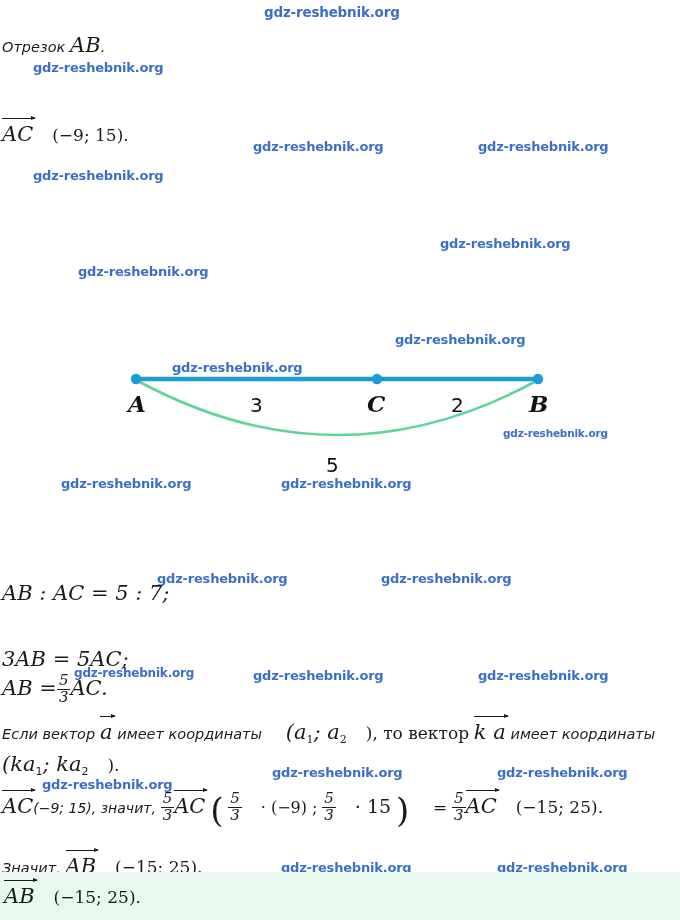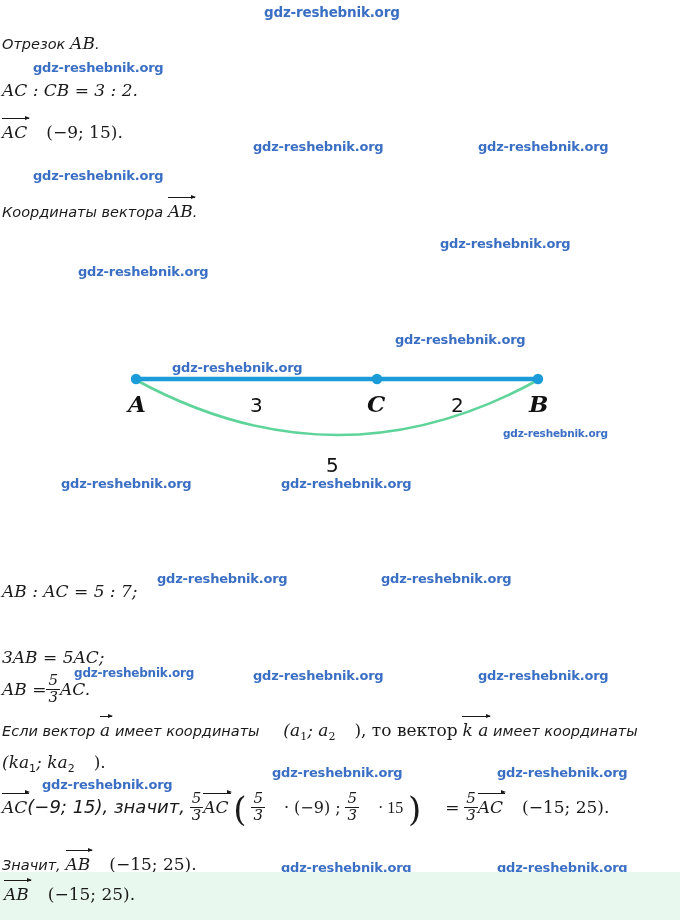--- a/index.html
+++ b/index.html
@@ -35,21 +35,21 @@
     font-size: 13.5px;
   }
   .line {
     position: absolute;
     white-space: nowrap;
     font-size: 15px;
   }
   .math {
     font-family: "DejaVu Serif", serif;
     font-style: italic;
-    font-size: 17px;
+    font-size: 21px;
     white-space: nowrap;
   }
   .mathup {
     font-family: "DejaVu Serif", serif;
     font-style: normal;
     font-size: 17px;
     margin-left: 19px;
   }
   .txt {
     font-family: "DejaVu Sans", sans-serif;
@@ -178,30 +178,25 @@
       <div class="wm" style="left: 281px; top: 860px; font-size: 13px;">gdz-reshebnik.org</div>
       <div class="wm" style="left: 497px; top: 860px; font-size: 13px;">gdz-reshebnik.org</div>
       <div class="wm" style="left: 102px; top: 872px; font-size: 11px;">gdz-reshebnik.org</div>
     </div>
 
   <div class="line" style="left:2px; top:33px;">
     <span class="txt">Отрезок</span>
     <span class="math">AB</span><span class="txt">.</span>
   </div>
 
-  <div class="line math" style="left:2px; top:80px;">AC : CB = 3 : 2.</div>
 
   <div class="line" style="left:2px; top:120px;">
     <span class="math vec">AC</span><span class="mathup">(−9; 15).</span>
   </div>
 
-  <div class="line" style="left:2px; top:199px;">
-    <span class="txt">Координаты вектора</span>
-    <span class="math vec">AB</span><span class="txt">.</span>
-  </div>
 
 
   <div id="diagram">
     <svg width="680" height="190" viewBox="0 0 680 190">
       <path d="M 136 50 Q 338 160 538 50" fill="none" stroke="#5fd49a" stroke-width="2.6"></path>
       <line x1="136" y1="49" x2="538" y2="49" stroke="#1b9bd8" stroke-width="4.4"></line>
       <circle cx="136" cy="49" r="5.2" fill="#1b9bd8"></circle>
       <circle cx="377" cy="49" r="5.2" fill="#1b9bd8"></circle>
       <circle cx="538" cy="49" r="5.2" fill="#1b9bd8"></circle>
     </svg>
@@ -228,25 +223,25 @@
     <span class="mathup"><span class="math">(a</span><sub style="font-size:11px;">1</sub><span class="math">;  a</span><sub style="font-size:11px;">2</sub><span class="mathup">), то вектор</span></span>
     <span class="math vec">k a</span>
     <span class="txt">имеет координаты</span>
   </div>
 
   <div class="line" style="left:2px; top:752px;">
     <span class="math">(ka</span><sub style="font-size:11px;">1</sub><span class="math">;  ka</span><sub style="font-size:11px;">2</sub><span class="mathup">).</span>
   </div>
 
   <div class="line" style="left:2px; top:792px;">
-    <span class="math vec">AC</span><span class="txt" style="font-size:18px;">(−9; 15), значит,</span>
+    <span class="math vec">AC</span><span class="txt" style="font-size:14px;">(−9; 15), значит,</span>
     <span class="frac"><span class="num">5</span><span class="den">3</span></span><span class="math vec">AC</span>
     <span class="big-paren">(</span>
     <span class="frac"><span class="num">5</span><span class="den">3</span></span><span class="mathup" style="font-size:16px;">· (−9) ;</span>
-    <span class="frac"><span class="num">5</span><span class="den">3</span></span><span class="mathup" style="font-size:16px;font-family:Liberation Serif, serif;">· 15</span>
+    <span class="frac"><span class="num">5</span><span class="den">3</span></span><span class="mathup" style="font-size:19px;">· 15</span>
     <span class="big-paren">)</span>
     <span class="mathup">=</span>
     <span class="frac"><span class="num">5</span><span class="den">3</span></span><span class="math vec">AC</span><span class="mathup">(−15; 25).</span>
   </div>
 
   <div class="line" style="left:2px; top:852px;">
     <span class="txt">Значит,</span>
     <span class="math vec">AB</span><span class="mathup">(−15; 25).</span>
   </div>
 

